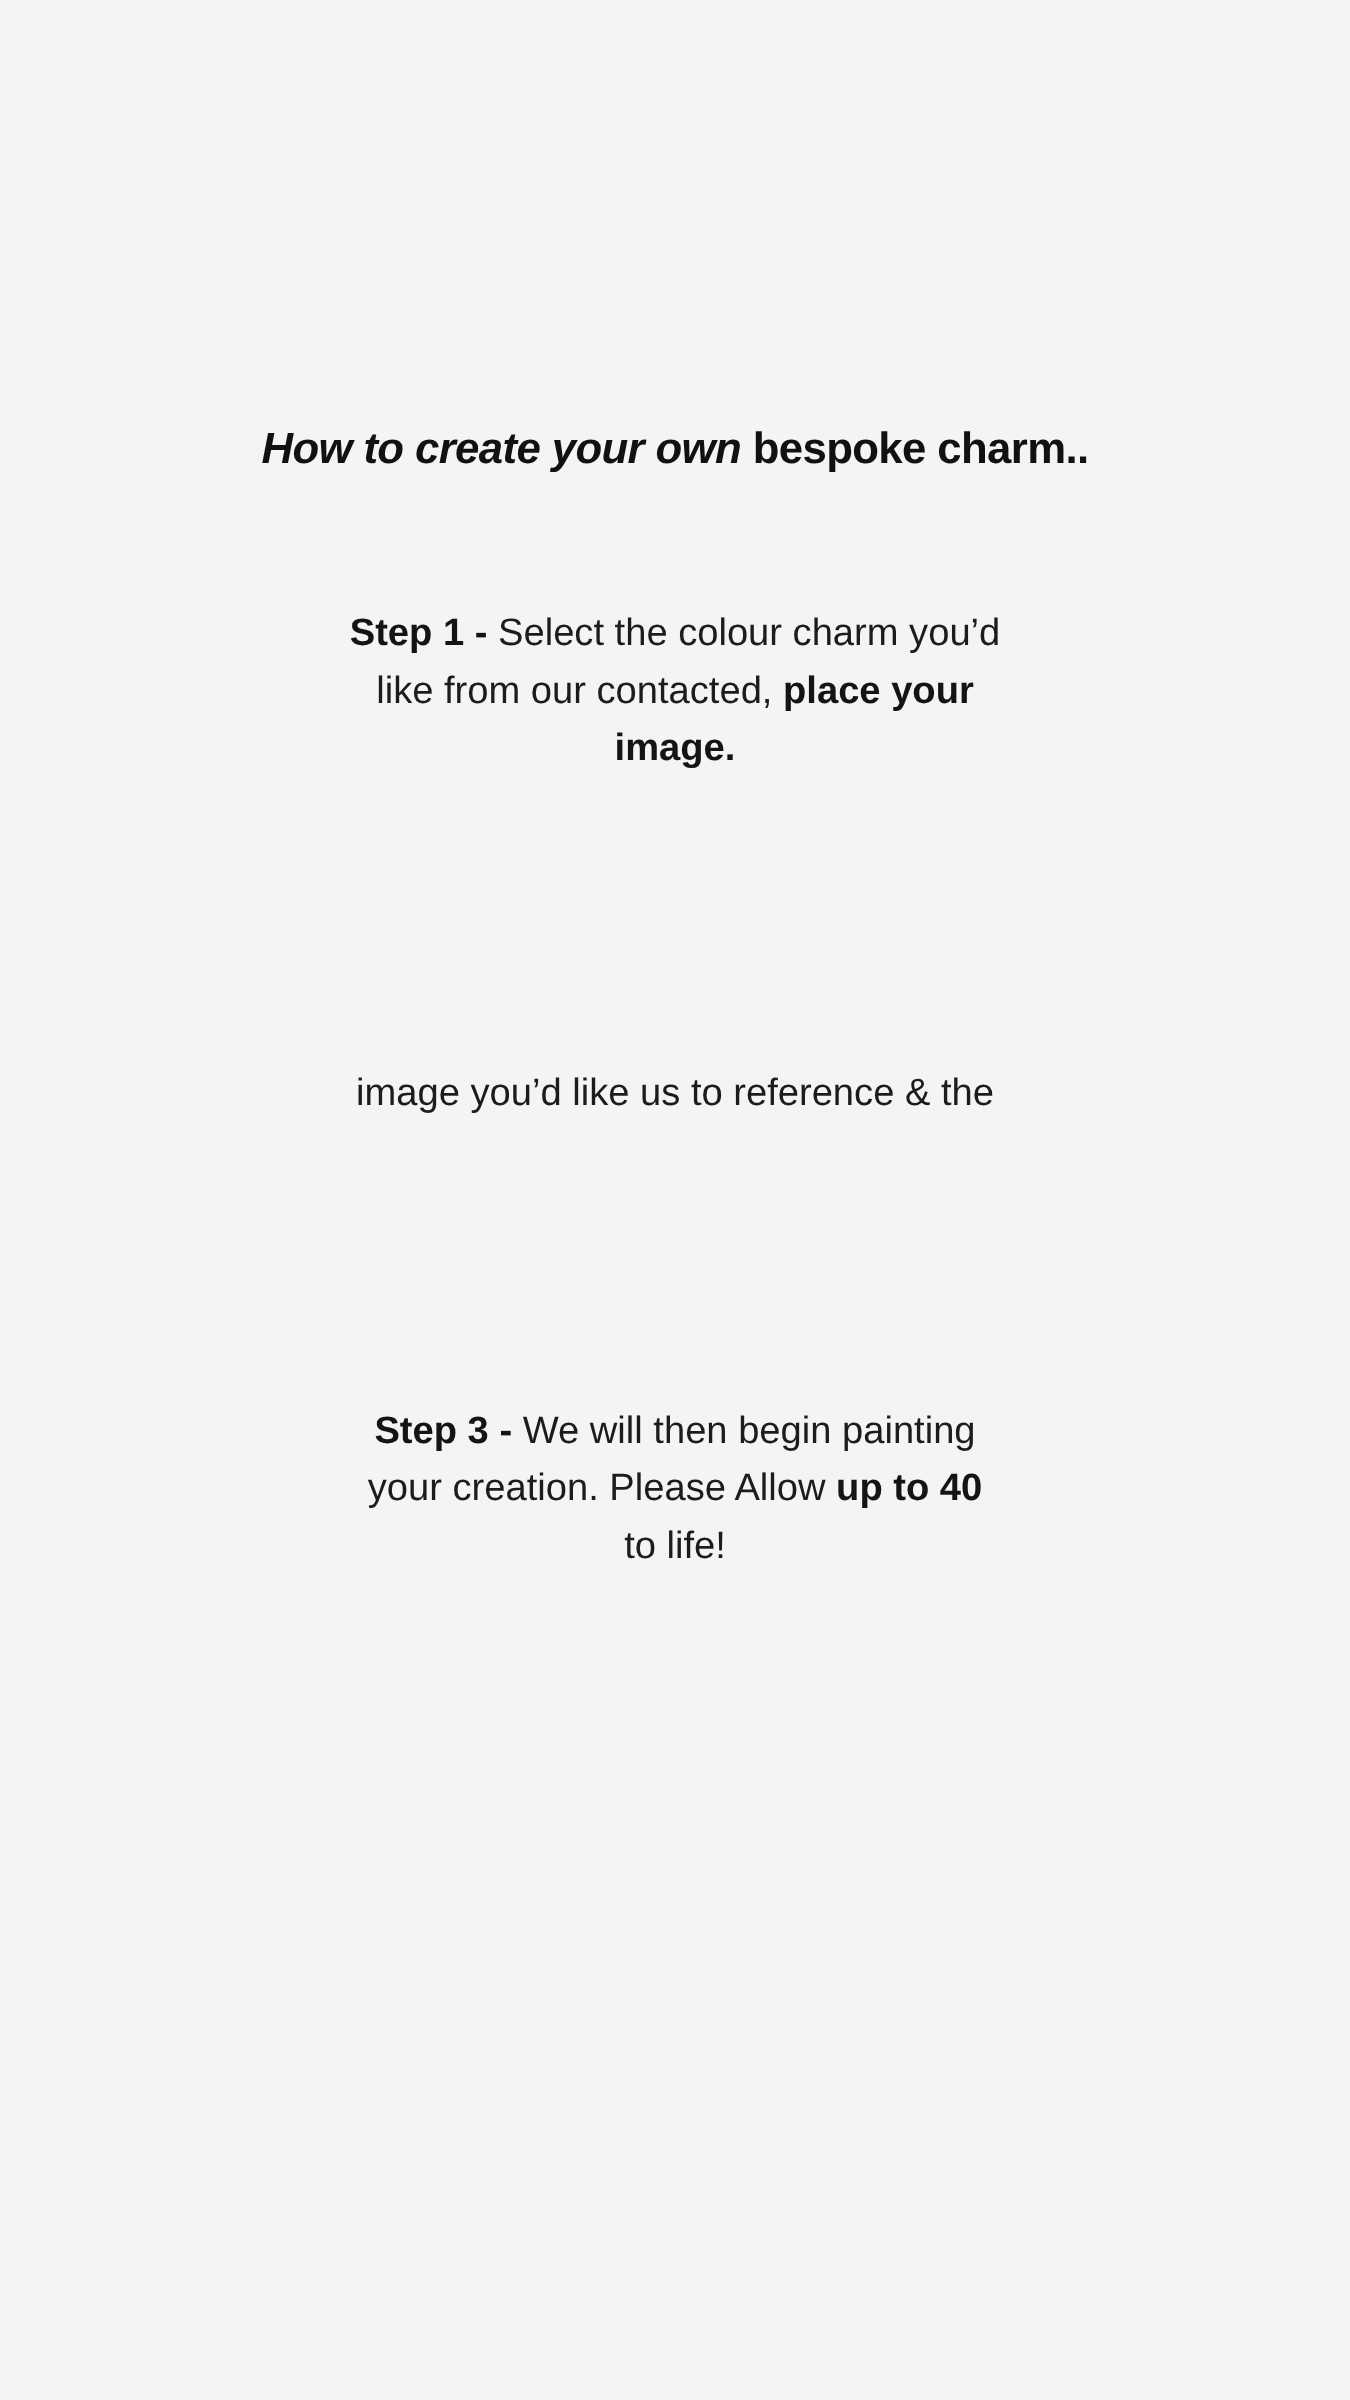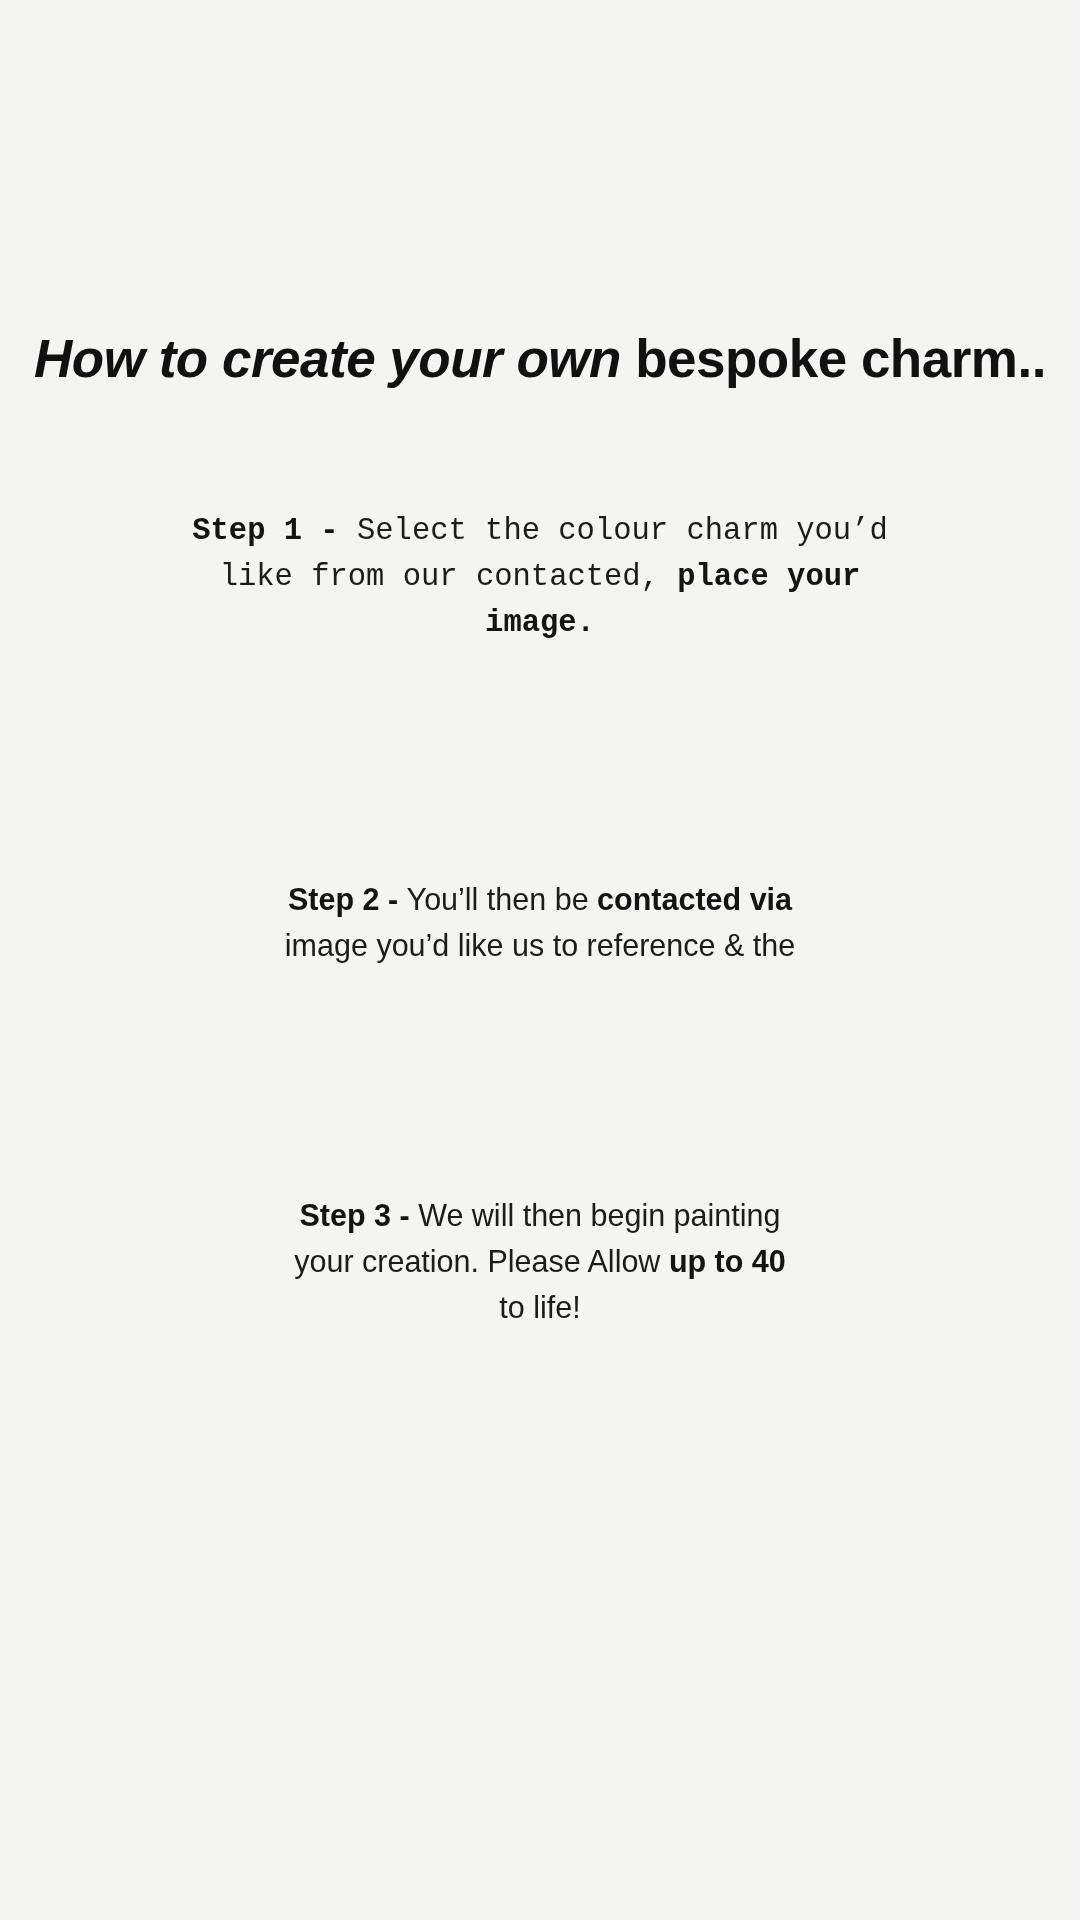--- a/index.html
+++ b/index.html
@@ -11,21 +11,21 @@
     width: 1080px;
     height: 1920px;
     background: #f4f4f2;
     overflow: hidden;
     font-family: "Liberation Sans", sans-serif;
   }
   .heading {
     margin: 0;
     padding-top: 330px;
     text-align: center;
-    font-size: 53px;
+    font-size: 35px;
     line-height: 58px;
     font-weight: 700;
     color: #111111;
     letter-spacing: -0.5px;
   }
   .h-italic {
     font-style: italic;
   }
   .h-regular {
     font-style: normal;
@@ -42,37 +42,36 @@
     color: #1c1c1c;
     max-width: 760px;
   }
   .step .line {
     display: block;
   }
   .step .seg-bold {
     font-weight: 700;
     color: #141414;
   }
-  .step-1 { margin-top: 120px; font-family: Liberation Mono, monospace; }
+  .step-1 { margin-top: 95px; }
   .step-2 { margin-top: 230px; }
   .step-3 { margin-top: 224px; }
 </style>
 </head>
 <body>
 
 <div class="page">
   <h2 class="heading"><span class="h-italic">How to create your own </span><span class="h-regular">bespoke charm..</span></h2>
   <div class="steps">
       <p class="step step-1">
         <span class="line"><span class="seg-bold">Step 1 - </span><span class="seg-regular">Select the colour charm you’d</span></span>
         <span class="line"><span class="seg-regular">like from our contacted, </span><span class="seg-bold">place your</span></span>
         <span class="line"><span class="seg-bold">image.</span></span>
       </p>
       <p class="step step-2">
-        <span class="line"><span class="seg-bold">Step 2 - </span><span class="seg-regular">You’ll then be </span><span class="seg-bold">contacted via</span></span>
         <span class="line"><span class="seg-regular">image you’d like us to reference &amp; the</span></span>
       </p>
       <p class="step step-3">
         <span class="line"><span class="seg-bold">Step 3 - </span><span class="seg-regular">We will then begin painting</span></span>
         <span class="line"><span class="seg-regular">your creation. Please Allow </span><span class="seg-bold">up to 40</span></span>
         <span class="line"><span class="seg-regular">to life!</span></span>
       </p>
     </div>
 </div>
 

